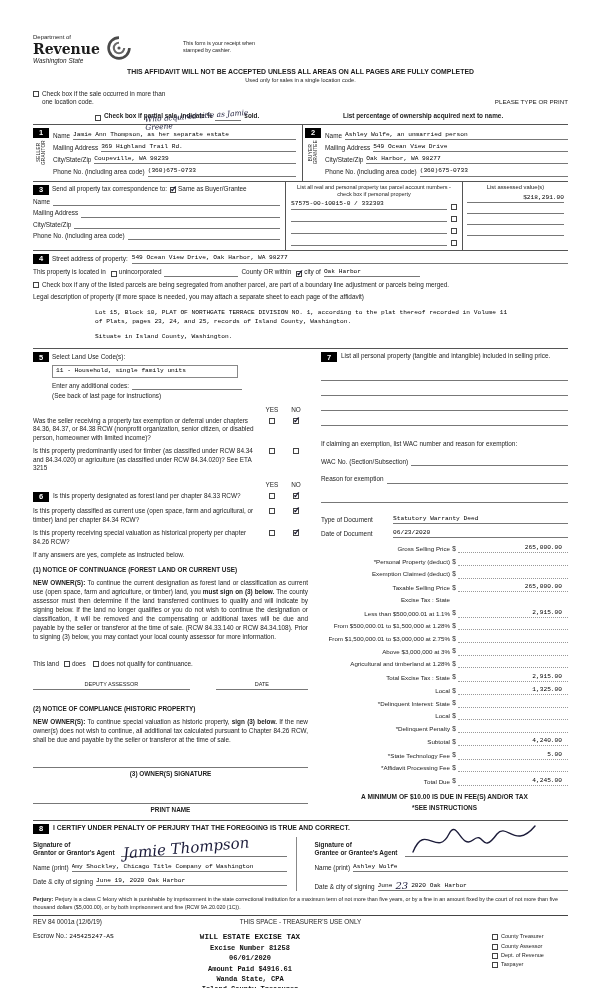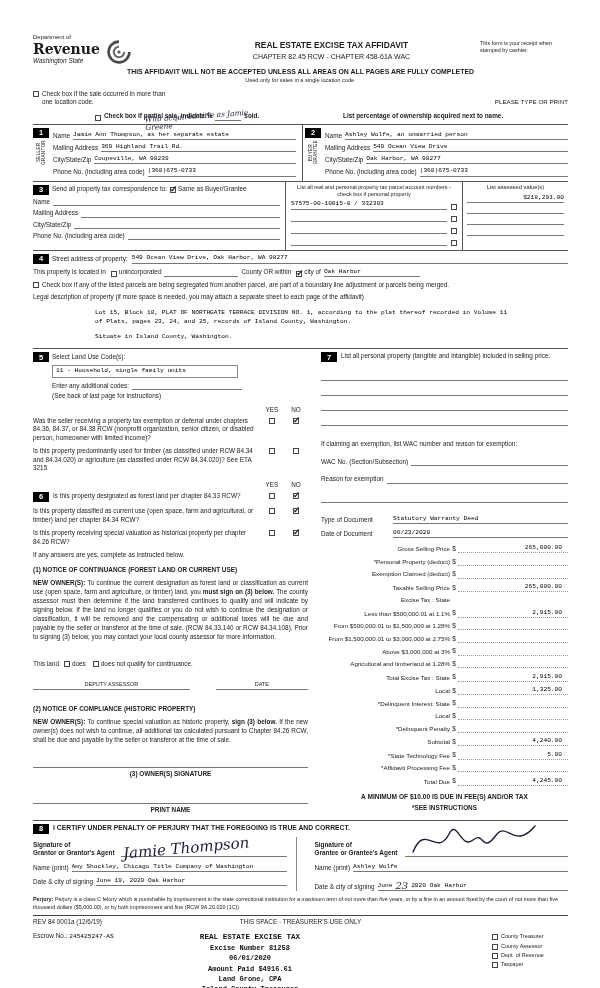--- a/index.html
+++ b/index.html
@@ -31,36 +31,32 @@
   .para{text-align:justify;line-height:1.42}
   .stampline{font-family:"Liberation Mono","DejaVu Sans Mono",monospace;font-weight:bold;font-size:7px;line-height:1.45;color:#111}
 </style>
 </head>
 <body>
 
 <div class="page">
 
   <div class="row" style="align-items:flex-start">
     <div style="width:150px">
-      <div class="row" style="align-items:flex-end">
+      <div class="row" style="align-items:flex-start">
         <div>
           <div style="font-size:6px">Department of</div>
           <div style="font-family:'DejaVu Serif',serif;font-weight:bold;font-size:14px;line-height:1.05">Revenue</div>
           <div style="font-size:6.4px;font-style:italic">Washington State</div>
         </div>
         <svg width="26" height="26" viewBox="0 0 30 30" style="margin-left:6px;margin-top:1px">
           <path d="M15 3 A12 12 0 1 0 27 15" stroke="#4a4a4a" fill="none" stroke-width="3"></path>
           <path d="M15 9 A6 6 0 1 0 21 15" stroke="#6a6a6a" fill="none" stroke-width="2.4"></path>
           <circle cx="15" cy="15" r="1.8" fill="#555"></circle>
         </svg>
       </div>
-    </div>
-    <div class="grow center" style="padding-top:6px">
-      <div class="bold" style="font-size:8.4px">REAL ESTATE EXCISE TAX AFFIDAVIT</div>
-      <div style="font-size:7px;margin-top:1px">CHAPTER 82.45 RCW - CHAPTER 458-61A WAC</div>
     </div>
     <div style="width:88px;font-size:5.4px;padding-top:6px;line-height:1.35">This form is your receipt when stamped by cashier.</div>
   </div>
   <div class="center bold" style="font-size:6.9px;margin-top:2px">THIS AFFIDAVIT WILL NOT BE ACCEPTED UNLESS ALL AREAS ON ALL PAGES ARE FULLY COMPLETED</div>
   <div class="center" style="font-size:5.6px;margin-top:1px">Used only for sales in a single location code.</div>
 
   <div class="row" style="margin-top:5px;align-items:flex-end">
     <div class="row" style="width:160px;align-items:flex-start">
       <span class="cb"></span>
       <span style="margin-left:3px;width:135px">Check box if the sale occurred in more than one location code.</span>
@@ -507,25 +503,25 @@
     <div class="grow center">THIS SPACE - TREASURER'S USE ONLY</div>
     <div style="width:150px"></div>
   </div>
 
   <div class="row" style="margin-top:6px">
     <div style="width:122px">
       <span>Escrow No.:</span>
       <span class="fill">245425247-AS</span>
     </div>
     <div style="width:190px" class="center">
-      <div class="stampline" style="font-size:7.6px">REAL ESTATE EXCISE TAX</div>
+      <div class="stampline" style="font-size:7.6px">WILL ESTATE EXCISE TAX</div>
       <div class="stampline">Excise Number 81258</div>
       <div class="stampline">06/01/2020</div>
       <div class="stampline">Amount Paid $4916.61</div>
-      <div class="stampline">Land Grone, CPA</div>
+      <div class="stampline">Wanda State, CPA</div>
       <div class="stampline">Island County Treasurer</div>
     </div>
     <div class="grow"></div>
     <div style="width:76px">
       <div class="row" style="align-items:center;margin-top:1px">
         <span class="cb"></span>
         <span class="small" style="margin-left:3px">County Treasurer</span>
       </div>
       <div class="row" style="align-items:center;margin-top:2px">
         <span class="cb"></span>

